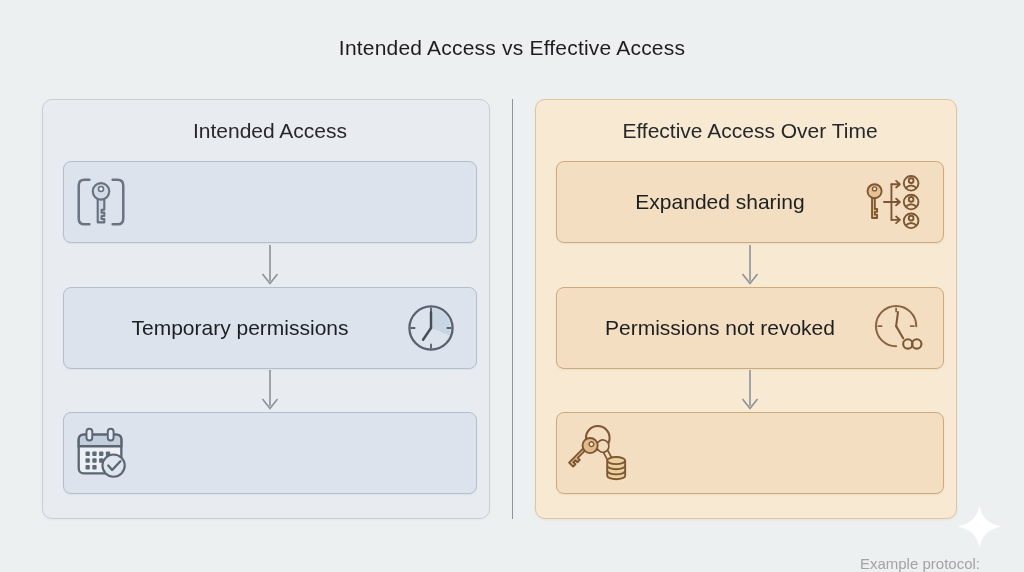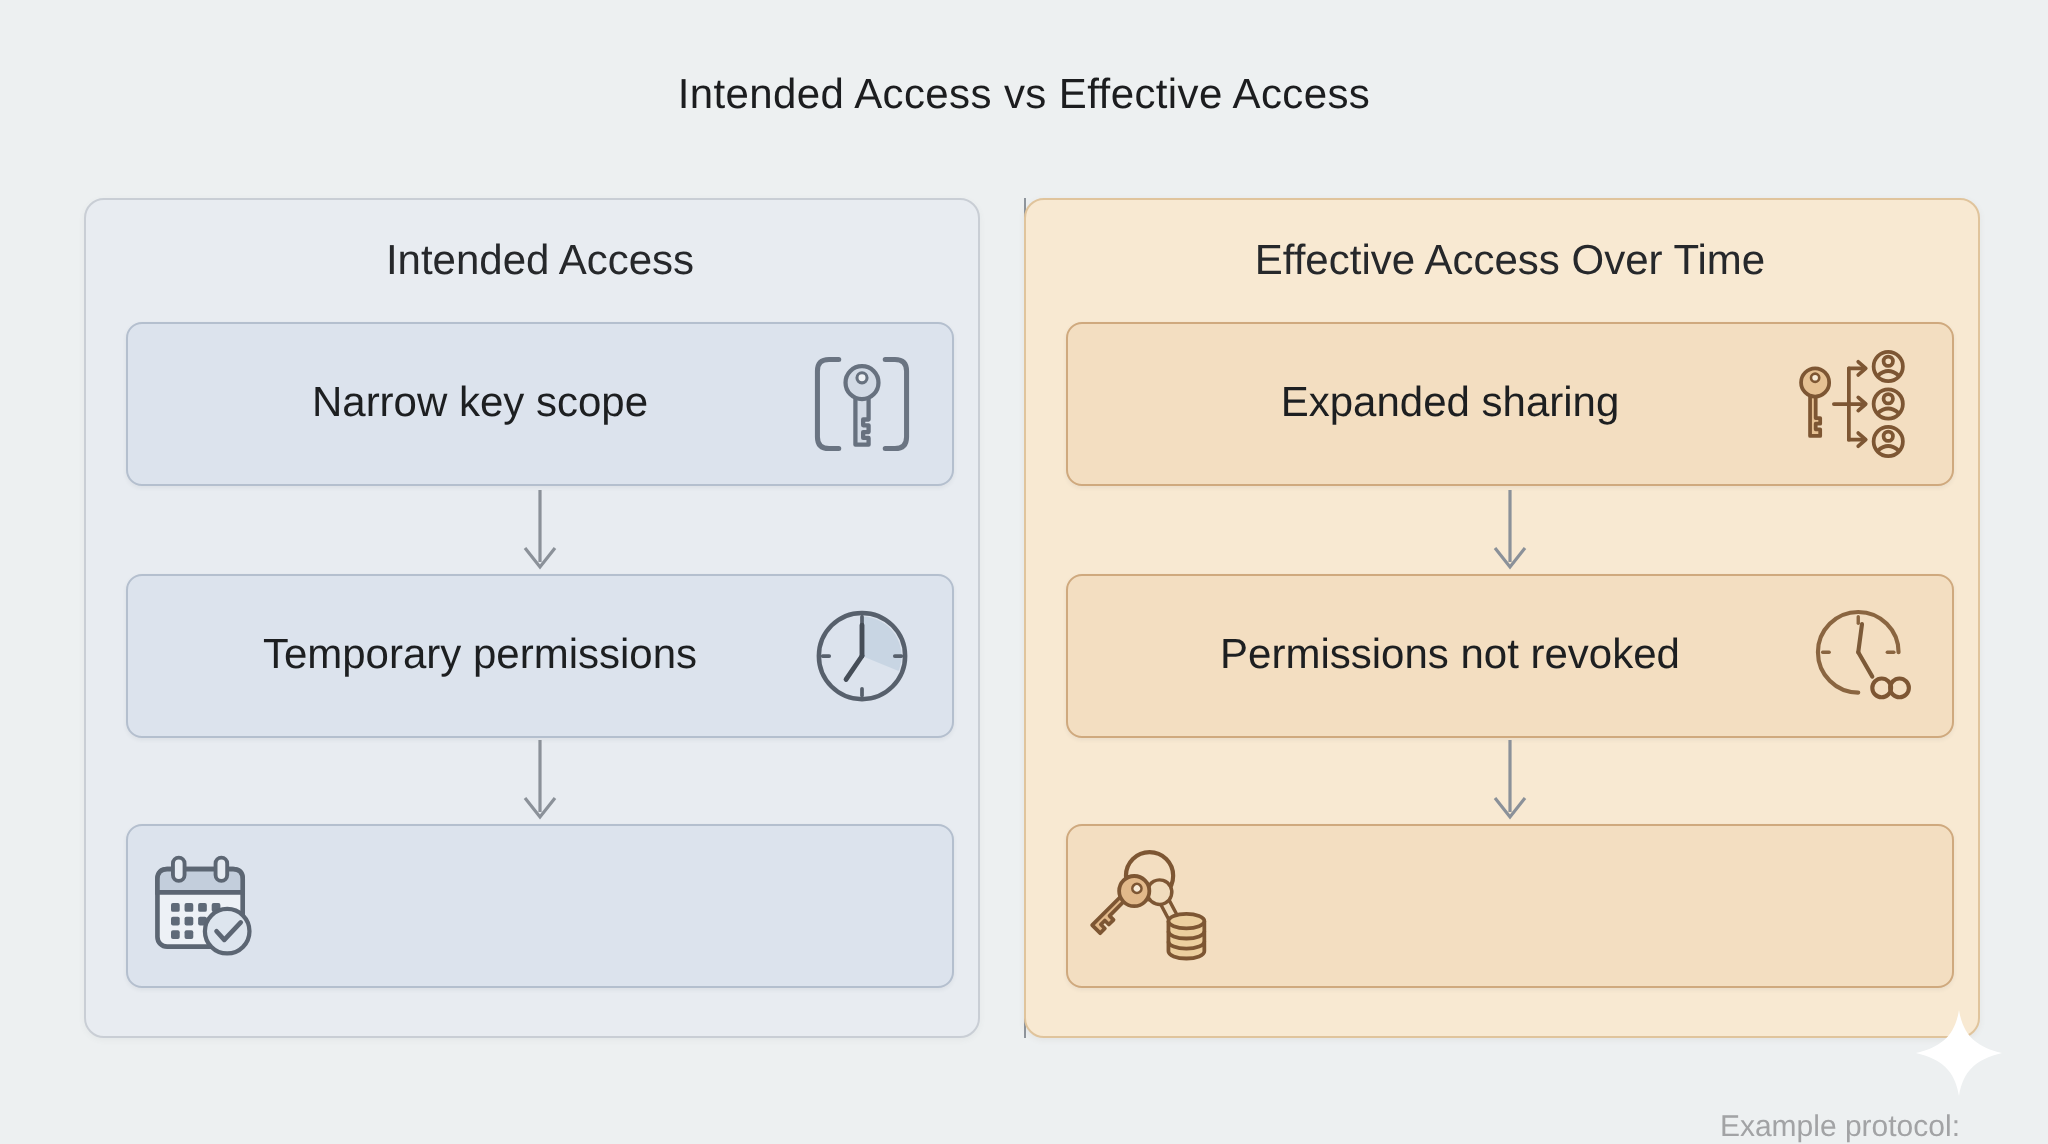--- a/index.html
+++ b/index.html
@@ -18,21 +18,21 @@
     position:absolute; top:99px; height:420px;
     border-radius:10px; display:flex; flex-direction:column;
     padding:0 12px 24px 20px;
   }
   .panel-left {
     left:42px; width:448px;
     background:#e8ecf1; border:1px solid #c9ced5;
     box-shadow:0 1px 3px rgba(80,95,110,0.06);
   }
   .panel-right {
-    left:512px; width:478px;
+    left:535px; width:422px;
     background:#f8e9d2; border:1px solid #e0c49c;
     box-shadow:0 1px 3px rgba(120,95,60,0.08);
   }
   .panel-header {
     height:61px; flex:0 0 61px; display:flex; align-items:center; justify-content:center;
     font-size:21px; color:#26282b;
   }
   .flow-box {
     height:82px; flex:0 0 82px; border-radius:8px;
     display:flex; align-items:center;
@@ -67,21 +67,20 @@
 <body>
 
 <div class="stage">
 
   <h1 class="page-title">Intended Access vs Effective Access</h1>
 
   <section class="panel panel-left">
     <div class="panel-header">Intended Access</div>
 
     <div class="flow-box">
-      <div class="box-label">Narrow key scope</div>
       <div class="box-icon">
         <svg width="62" height="62" viewBox="0 0 64 64" aria-hidden="true">
           <path d="M20 9 H15 Q9 9 9 15 V49 Q9 55 15 55 H20" fill="none" stroke="#6a7482" stroke-width="2.6" stroke-linecap="round"></path>
           <path d="M44 9 H49 Q55 9 55 15 V49 Q55 55 49 55 H44" fill="none" stroke="#6a7482" stroke-width="2.6" stroke-linecap="round"></path>
           <path d="M28.6 27 V53 H35.4 V49.5 H32.6 V46.5 H35.4 V43 H32.6 V40 H35.4 V27 Z" fill="#d2dae5" stroke="#67717f" stroke-width="2.2" stroke-linejoin="round"></path>
           <circle cx="32" cy="21" r="8.5" fill="#d2dae5" stroke="#67717f" stroke-width="2.2"></circle>
           <circle cx="32" cy="18.5" r="2.6" fill="#eef1f5" stroke="#67717f" stroke-width="1.6"></circle>
         </svg>
       </div>
     </div>

